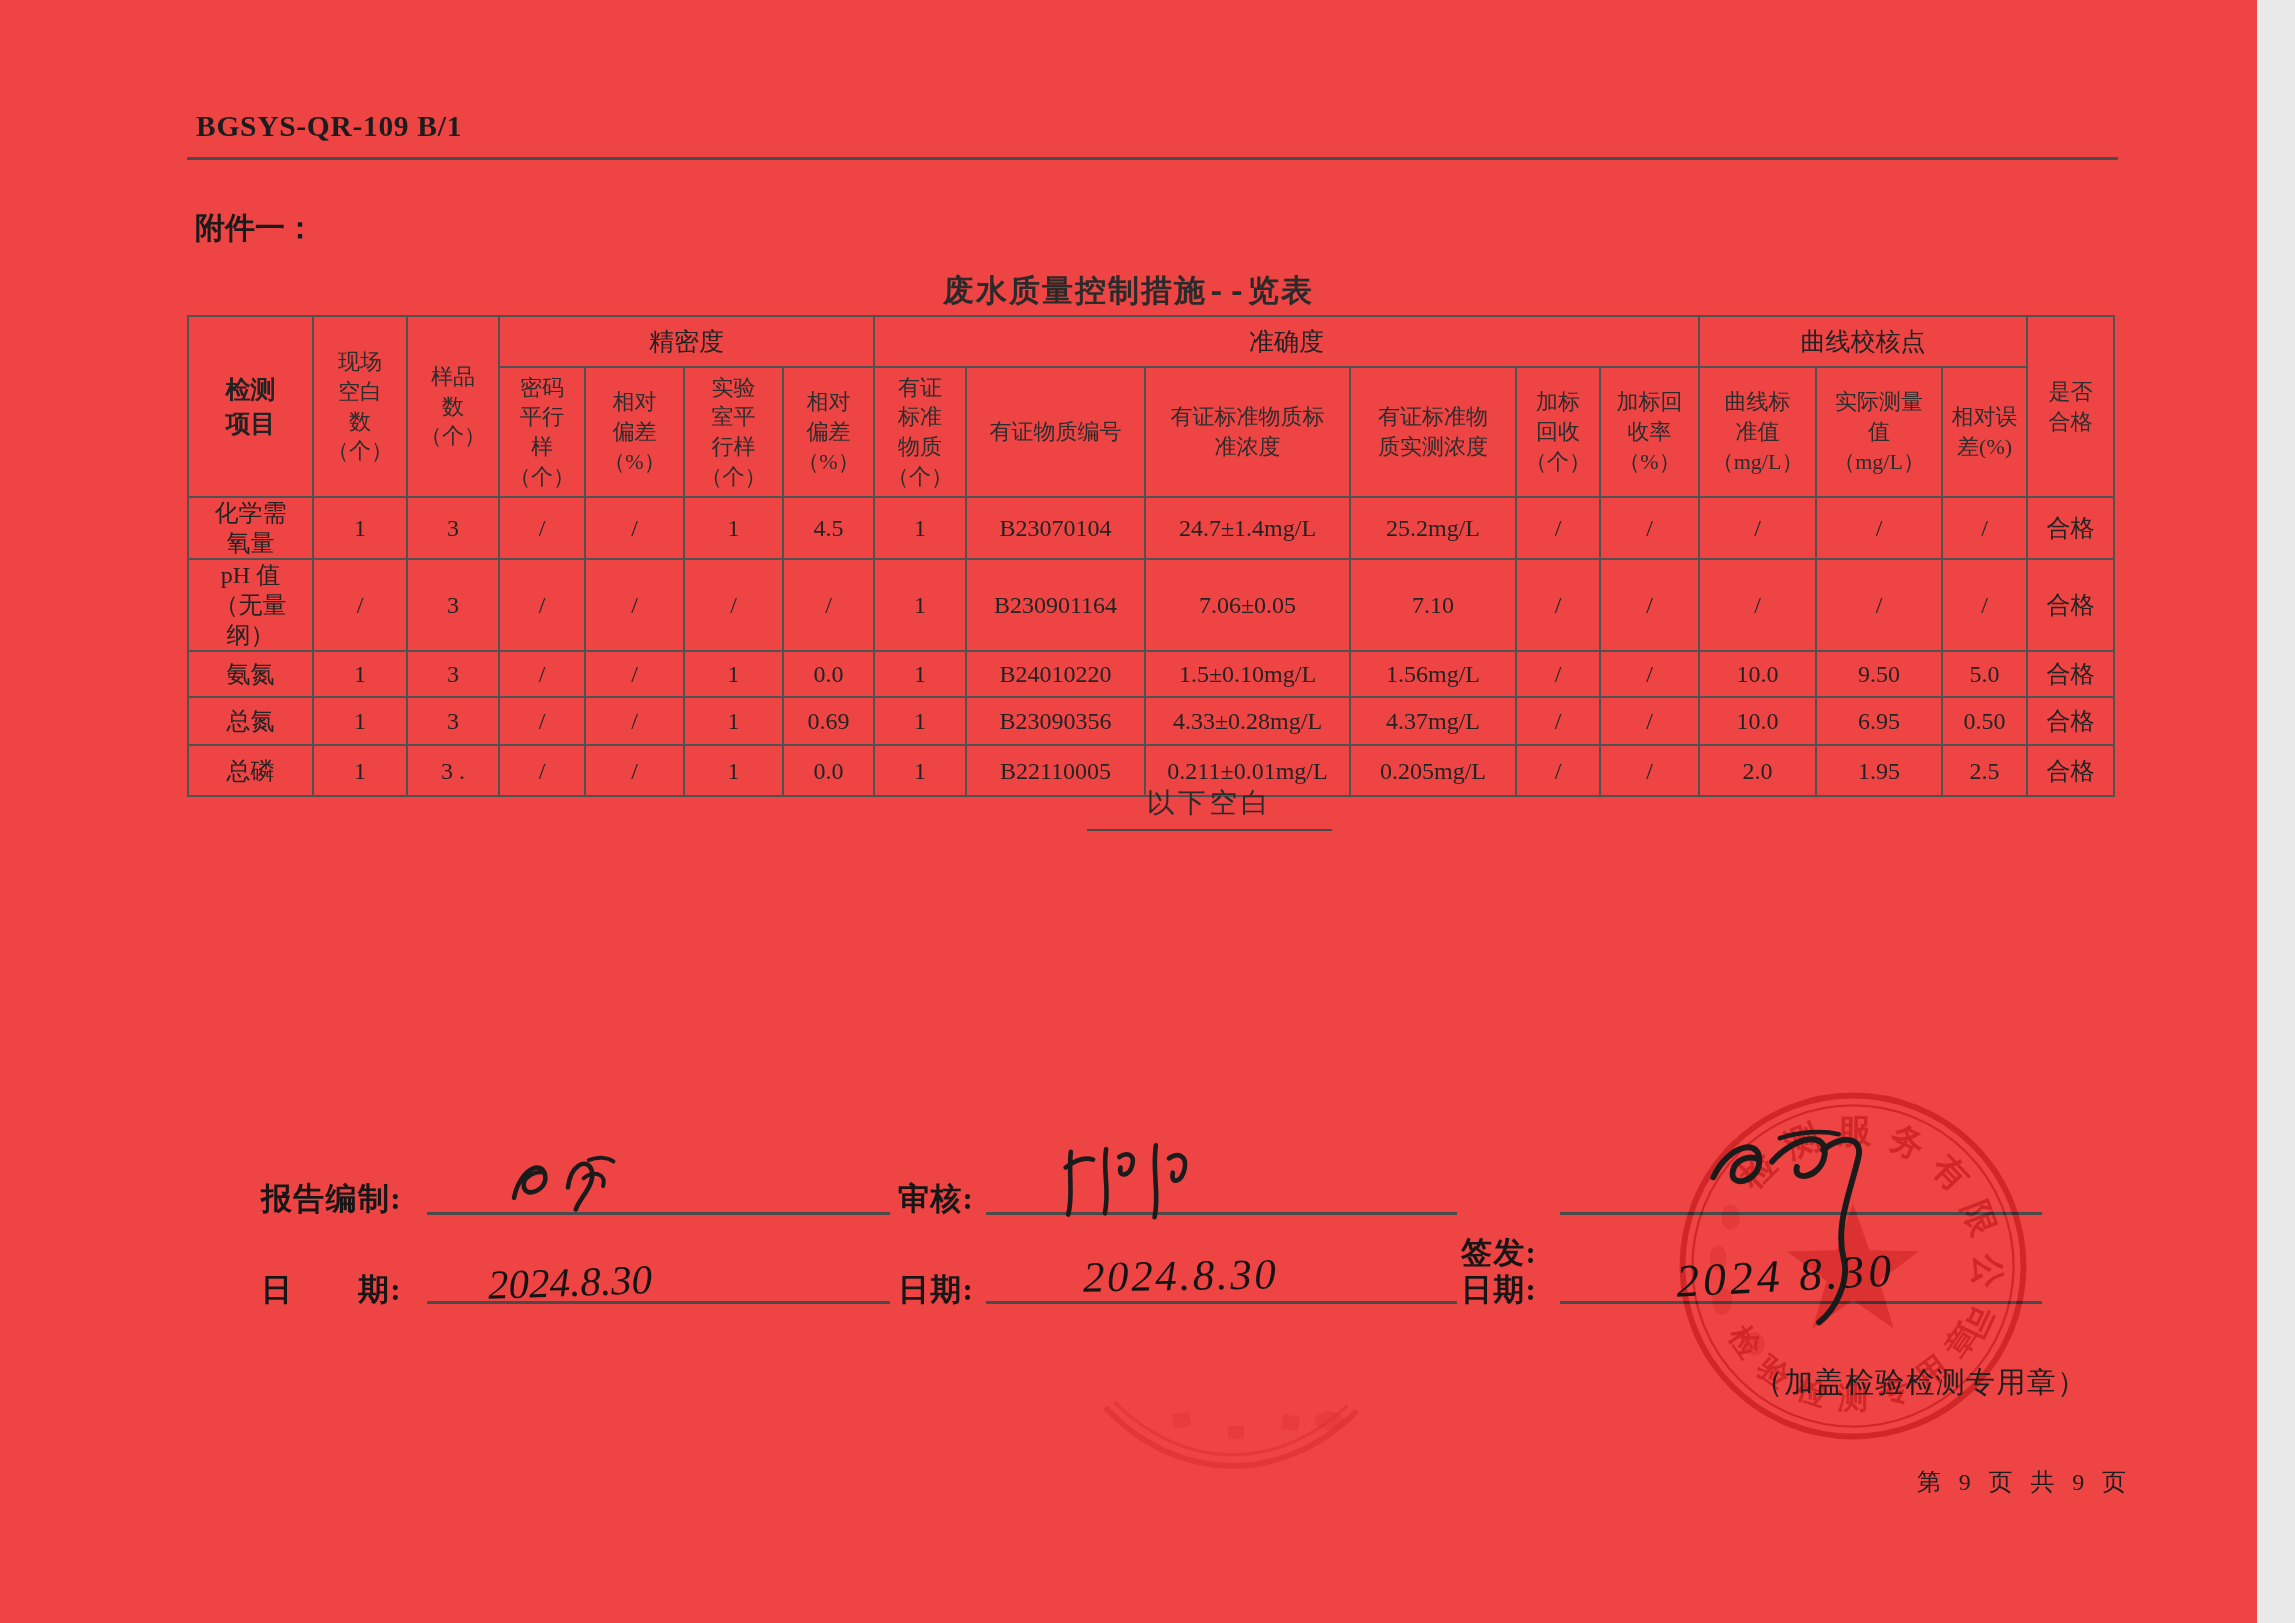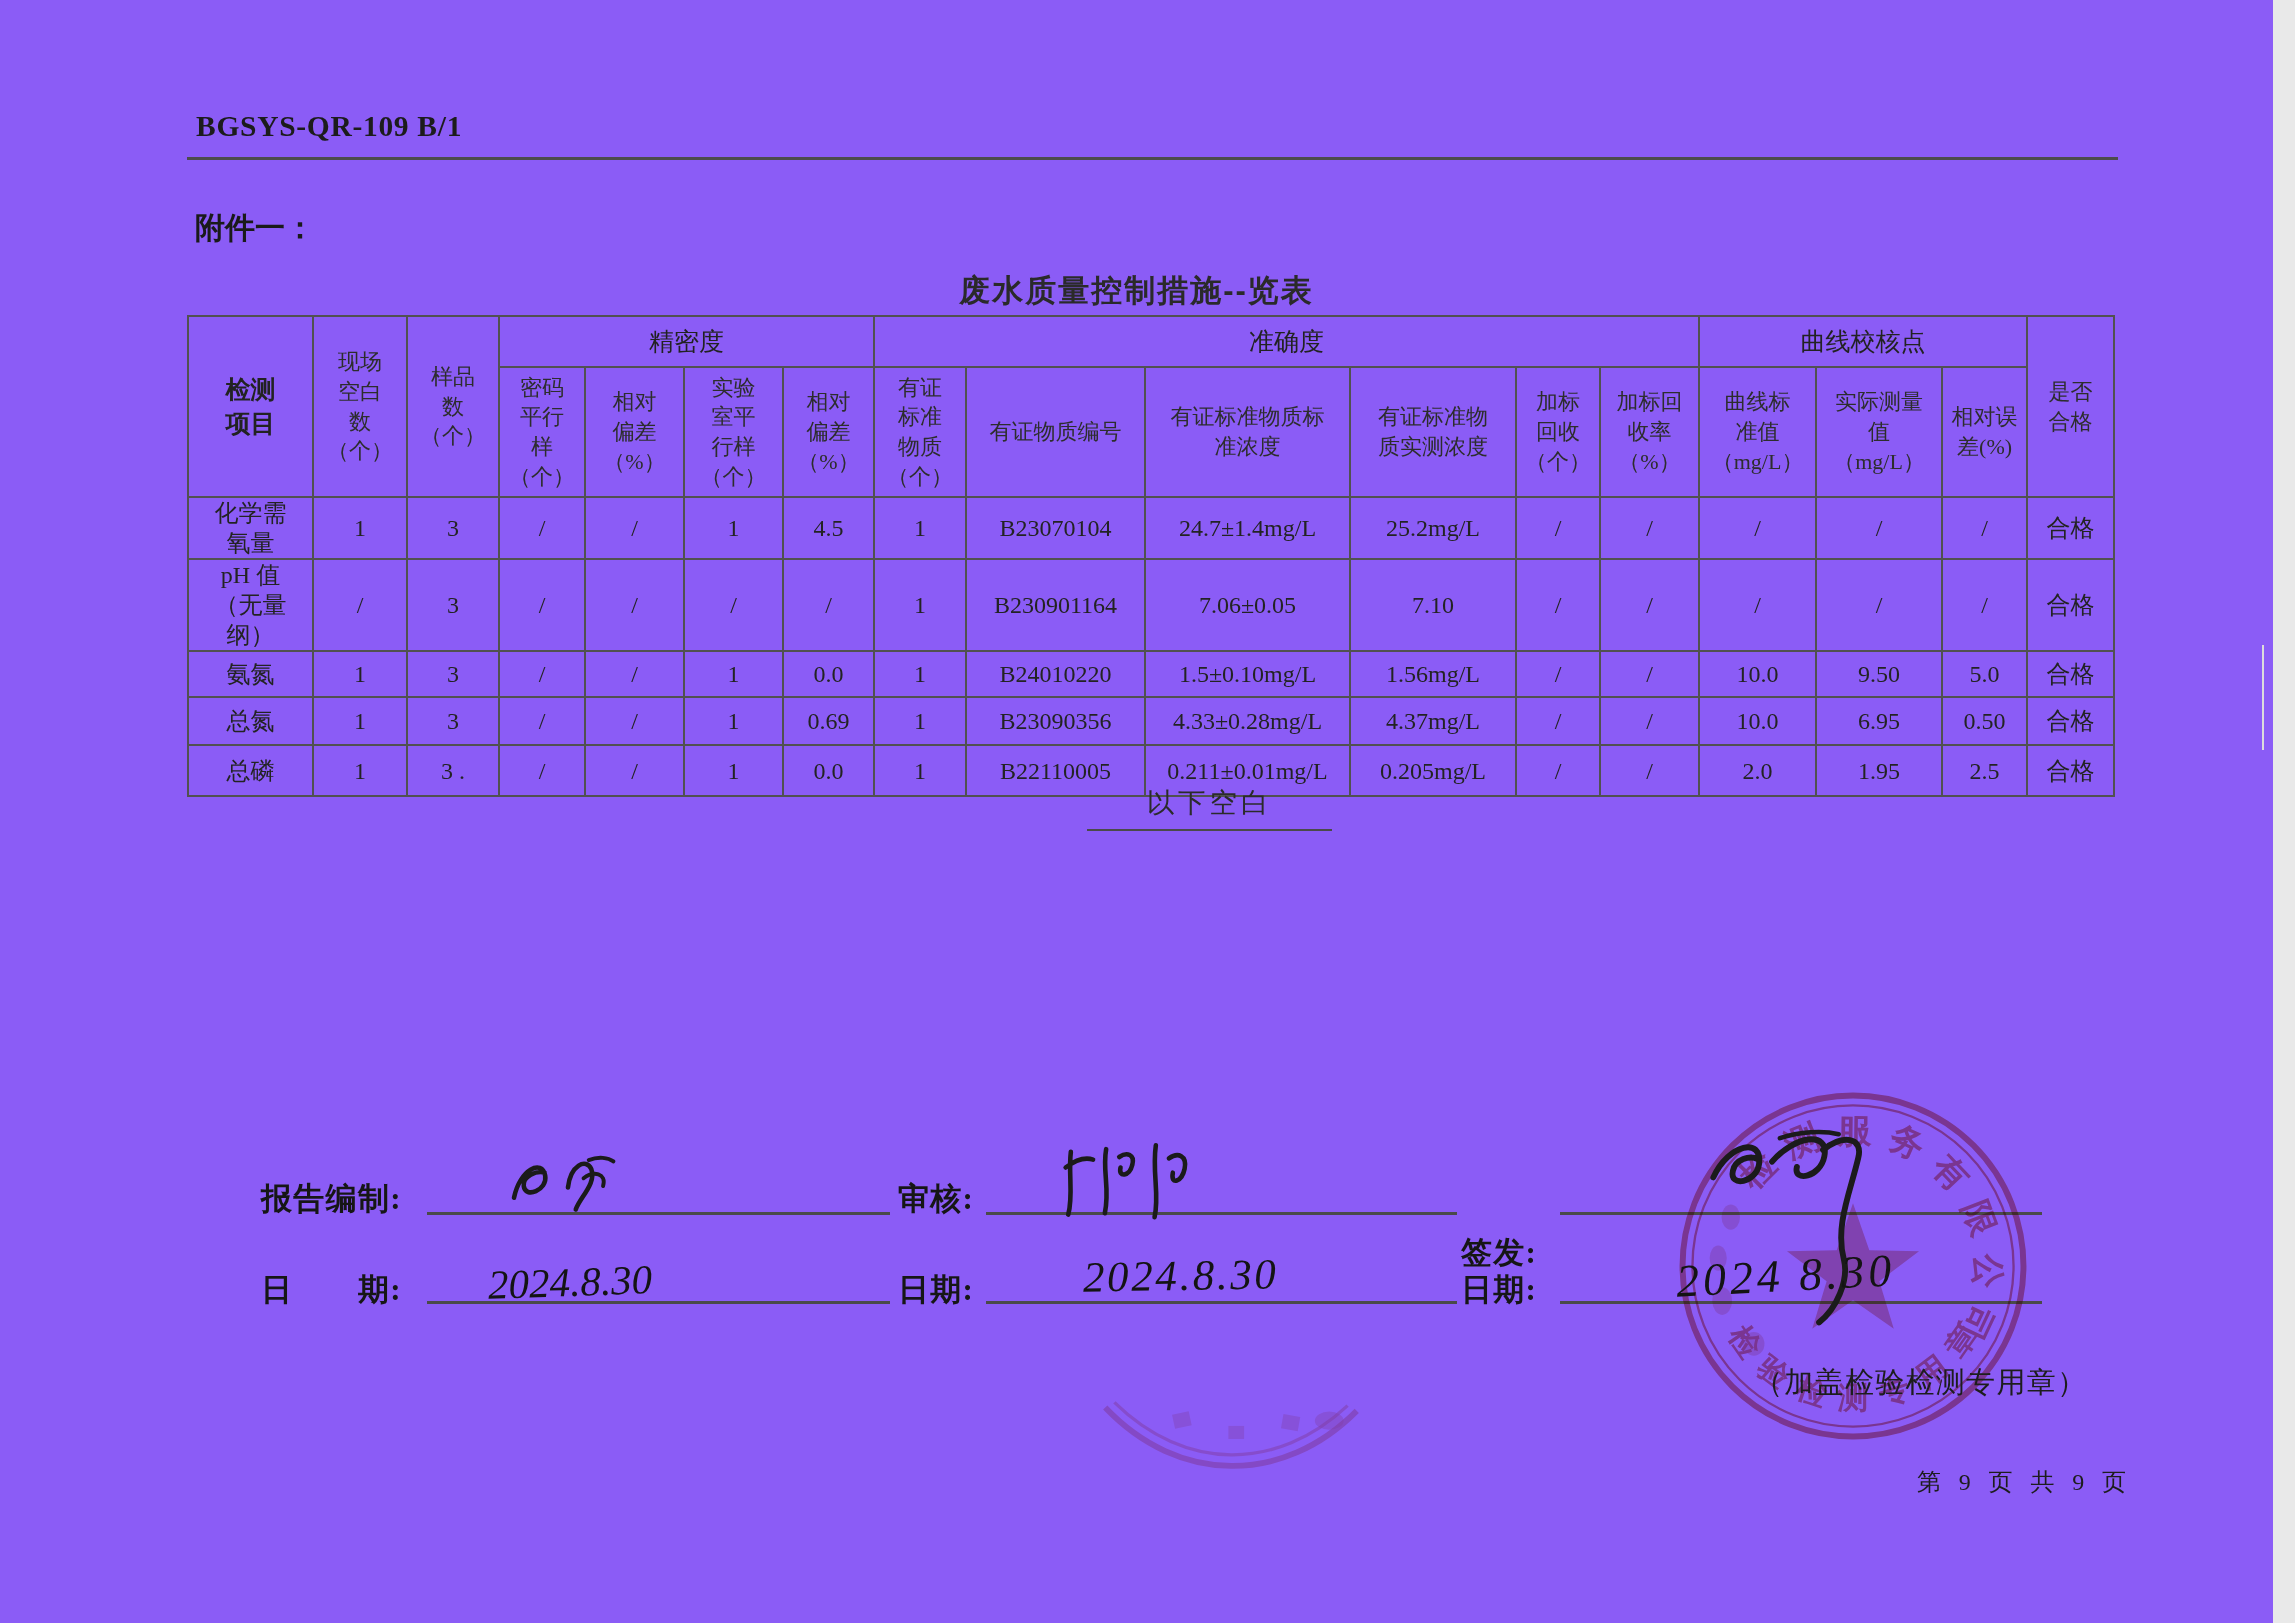--- a/index.html
+++ b/index.html
@@ -1,17 +1,17 @@
 <!DOCTYPE html>
 <html style="font-size:10.5px"><head>
 <meta charset="utf-8">
 <style>
   html,body{margin:0;padding:0;background:#e9e9e9;}
-  .page{position:relative;width:2257px;height:1623px;background:#8b5cf6;overflow:hidden;
-        font-family:"Liberation Serif",serif;color:#1f1f1f;padding-left:16px;}
+  .page{position:relative;width:2257px;height:1623px;background:#ef4444;overflow:hidden;
+        font-family:"Liberation Serif",serif;color:#1f1f1f;}
   .abs{position:absolute;}
   .doc-code,.doc-number{font-weight:700;font-size:29.5px;letter-spacing:0.7px;color:#1c1c1c;}
   .rule{background:#4c4c4c;}
   .attachment{font-family:"Liberation Sans",sans-serif;font-weight:700;font-size:30px;color:#1a1a1a;}
   .title{font-family:"Liberation Sans",sans-serif;font-weight:700;font-size:31px;letter-spacing:2px;
          text-align:center;width:100%;color:#2a2a2a;}
   table.qc{border-collapse:collapse;table-layout:fixed;width:1926px;}
   .qc th,.qc td{border:2px solid #515151;text-align:center;vertical-align:middle;
                 white-space:pre-line;padding:0 2.6px;overflow:hidden;}
   .qc th{font-size:22px;font-weight:400;color:#2d2d2d;line-height:1.35;}
@@ -31,21 +31,21 @@
 </head>
 <body>
 
 <div class="page">
 
   <span class="abs doc-code" style="left:196px;top:110px;">BGSYS-QR-109 B/1</span>
   <div class="abs rule" style="left:187px;top:157px;width:1931px;height:3.3px;"></div>
 
   <span class="abs attachment" style="left:195px;top:208px;">附件一：</span>
 
-  <div class="abs title" style="left:0;top:270px;">废水质量控制措施--览表</div>
+  <div class="abs title" style="left:0;top:270px;font-family:Liberation Mono, monospace;">废水质量控制措施--览表</div>
 
   <div class="abs" style="left:187px;top:315px;">
     <table class="qc">
       <colgroup>
         <col style="width:125px">
           <col style="width:94px">
           <col style="width:92px">
         <col style="width:86px">
           <col style="width:99px">
           <col style="width:99px">

